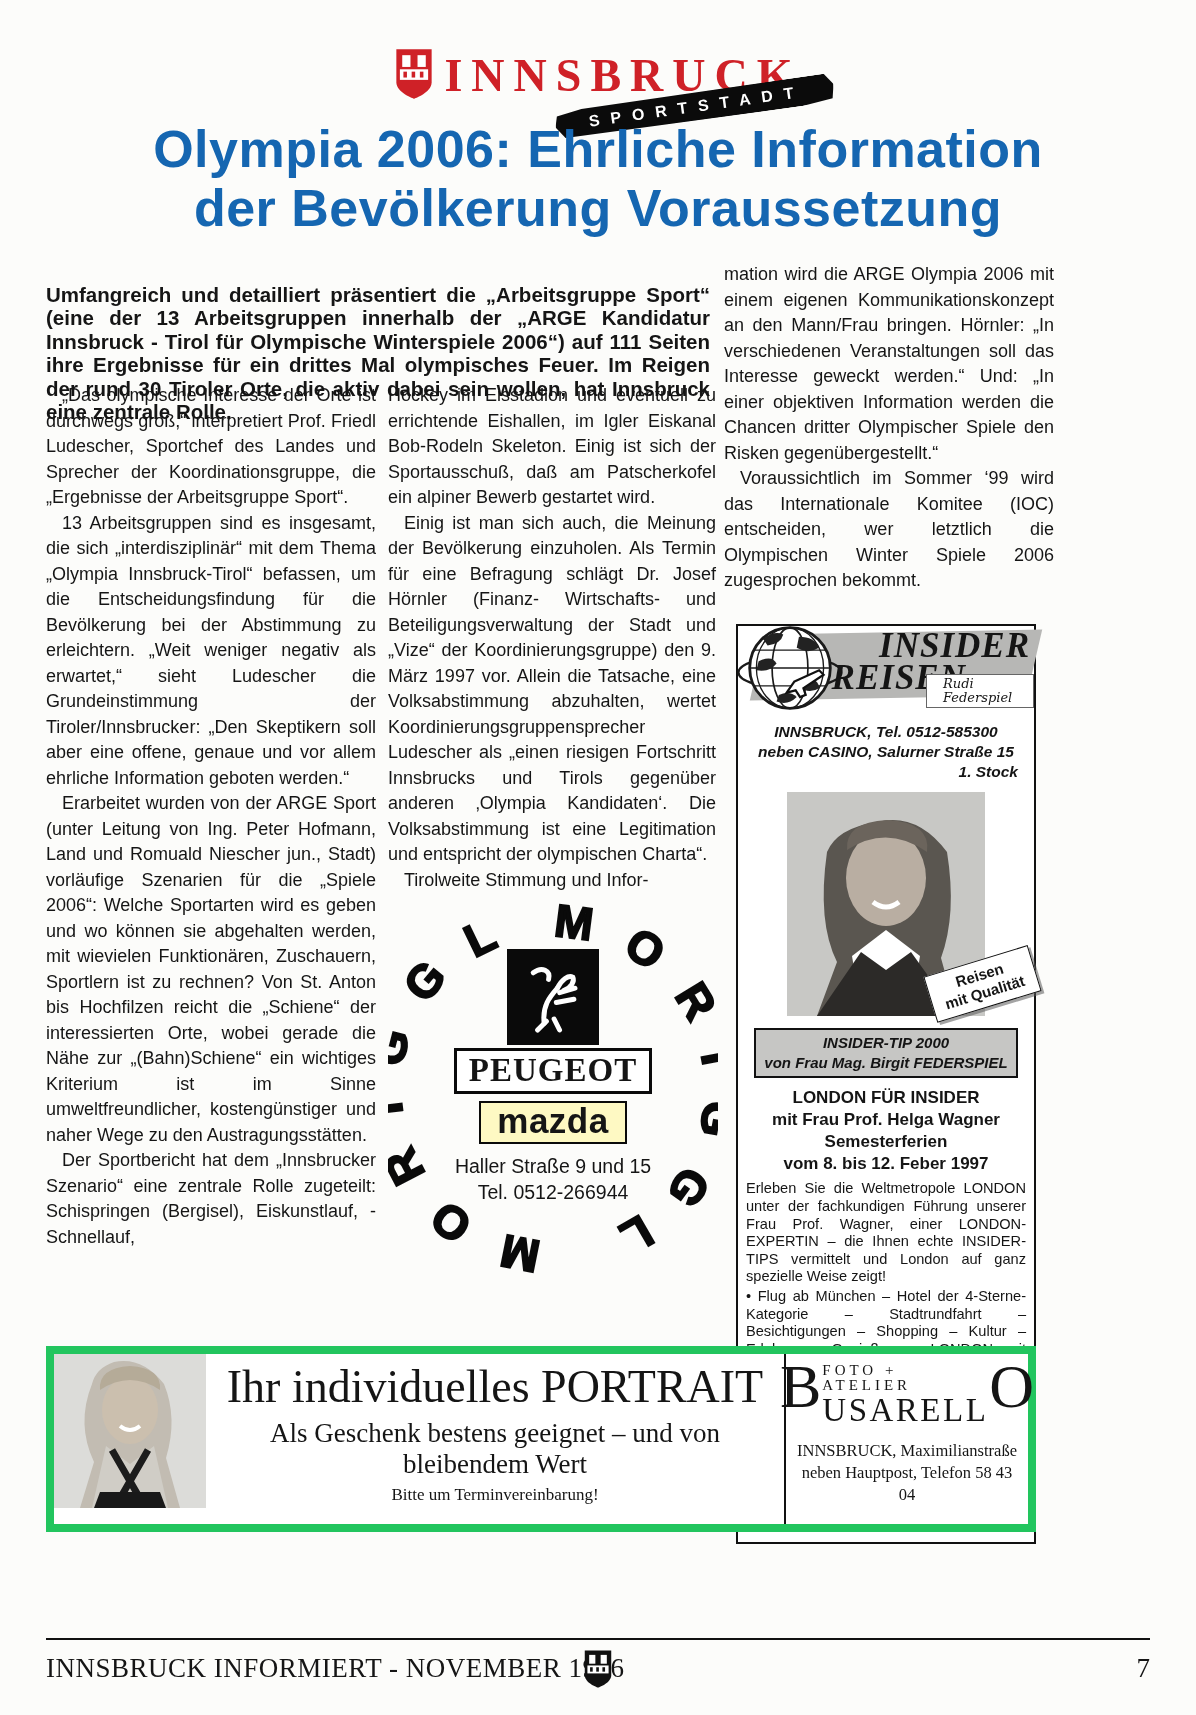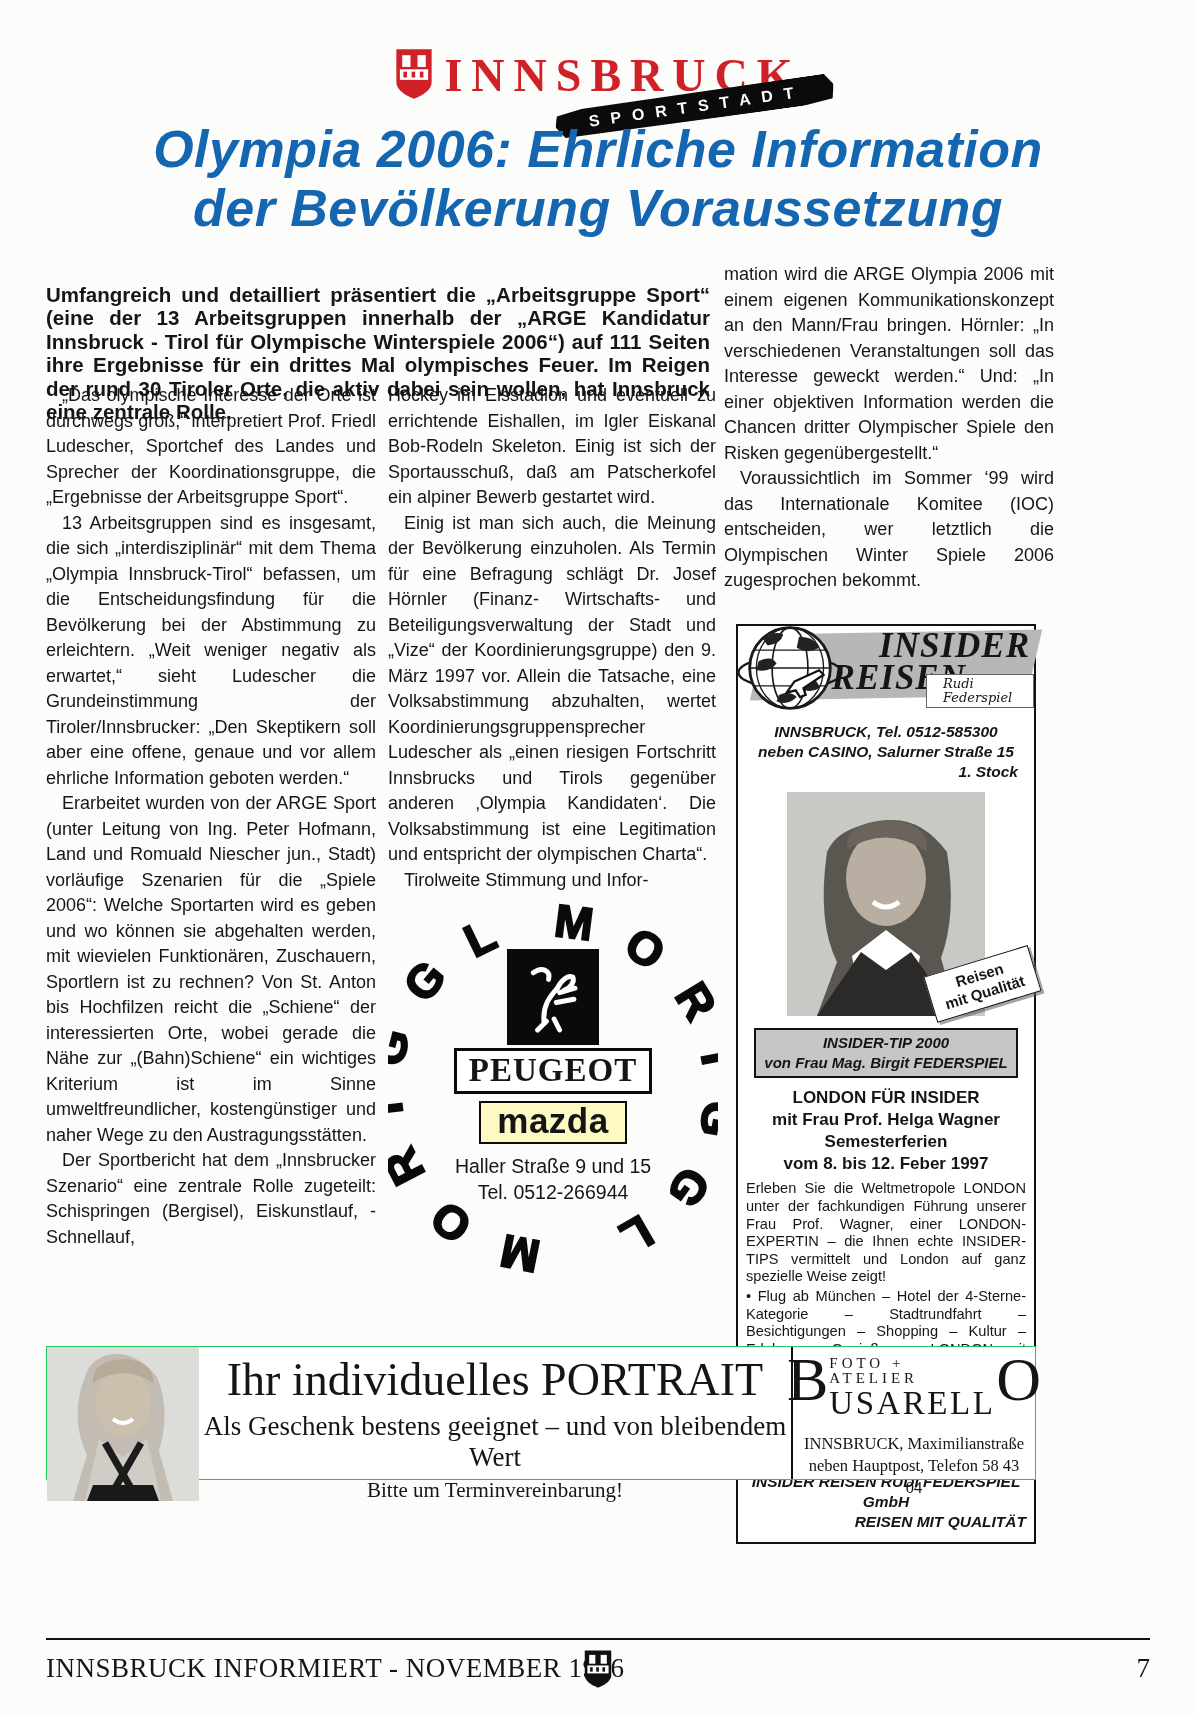--- a/index.html
+++ b/index.html
@@ -23,21 +23,20 @@
     padding:7px 30px 6px 34px;
     font-weight:bold;font-size:16px;letter-spacing:11px;line-height:1;
     transform:rotate(-8deg);
     clip-path:polygon(1% 18%, 10% 4%, 97% 0, 100% 40%, 99% 88%, 88% 100%, 3% 96%, 0 55%);
   }
   
   .headline{
     position:absolute;top:120px;left:0;right:0;text-align:center;
     color:#1566b1;font-weight:bold;font-size:52px;line-height:1.13;
     letter-spacing:0.5px;
-    font-style:italic;
   }
   
   .intro{
     position:absolute;left:46px;top:262px;width:664px;
     font-size:20.5px;line-height:23.5px;font-weight:bold;text-align:justify;
   }
   .col{position:absolute;font-size:18px;line-height:25.5px;text-align:justify;}
   .col p{margin:0;}
   .col p.indent{text-indent:16px;}
   #col1{left:46px;top:383px;width:330px;height:954px;overflow:hidden;}
@@ -101,28 +100,28 @@
   }
   .ins-offer{text-align:center;font-weight:bold;font-size:17px;line-height:1.28;margin-top:9px;}
   .ins-body{font-size:14.6px;line-height:17.6px;text-align:justify;margin-top:6px;}
   .ins-body.second{margin-top:2px;}
   .ins-phone{text-align:center;font-weight:bold;font-size:17px;margin-top:11px;line-height:1.2;}
   .ins-phone .big{font-size:21px;}
   .ins-company{text-align:center;font-style:italic;font-weight:bold;font-size:15.5px;line-height:1.3;margin-top:4px;}
   .ins-slogan{text-align:right;font-style:italic;font-weight:bold;font-size:15.5px;line-height:1.3;}
   
   .portrait-ad{
-    position:absolute;left:46px;top:1346px;width:990px;height:134px;
-    border:1px solid #22c55e;background:#fff;display:flex;box-sizing:border-box;
+    position:absolute;left:46px;top:1346px;width:990px;height:186px;
+    border:8px solid #22c55e;background:#fff;display:flex;box-sizing:border-box;
   }
   .p-photo{width:152px;height:100%;flex:none;}
   .p-center{flex:1;text-align:center;font-family:"Liberation Serif",serif;padding-top:8px;}
   .p-title{font-size:46px;line-height:1.1;}
   .p-sub{font-size:27px;margin-top:5px;}
-  .p-note{font-size:21px;margin-top:5px;}
+  .p-note{font-size:17px;margin-top:5px;}
   .p-right{width:244px;flex:none;border-left:2px solid #111;font-family:"Liberation Serif",serif;padding:6px 8px;box-sizing:border-box;}
   .bus-logo{display:flex;align-items:flex-start;justify-content:center;}
   .bus-b,.bus-o{font-size:62px;line-height:0.85;}
   .bus-mid{display:flex;flex-direction:column;margin:3px 1px 0;}
   .bus-top{font-size:15px;letter-spacing:4px;line-height:1;}
   .bus-name{font-size:33px;letter-spacing:2.5px;line-height:1.05;}
   .bus-addr{margin-top:12px;font-size:16.5px;line-height:1.35;text-align:center;}
   
   .footer{
     position:absolute;left:46px;right:46px;top:1638px;border-top:2px solid #111;

